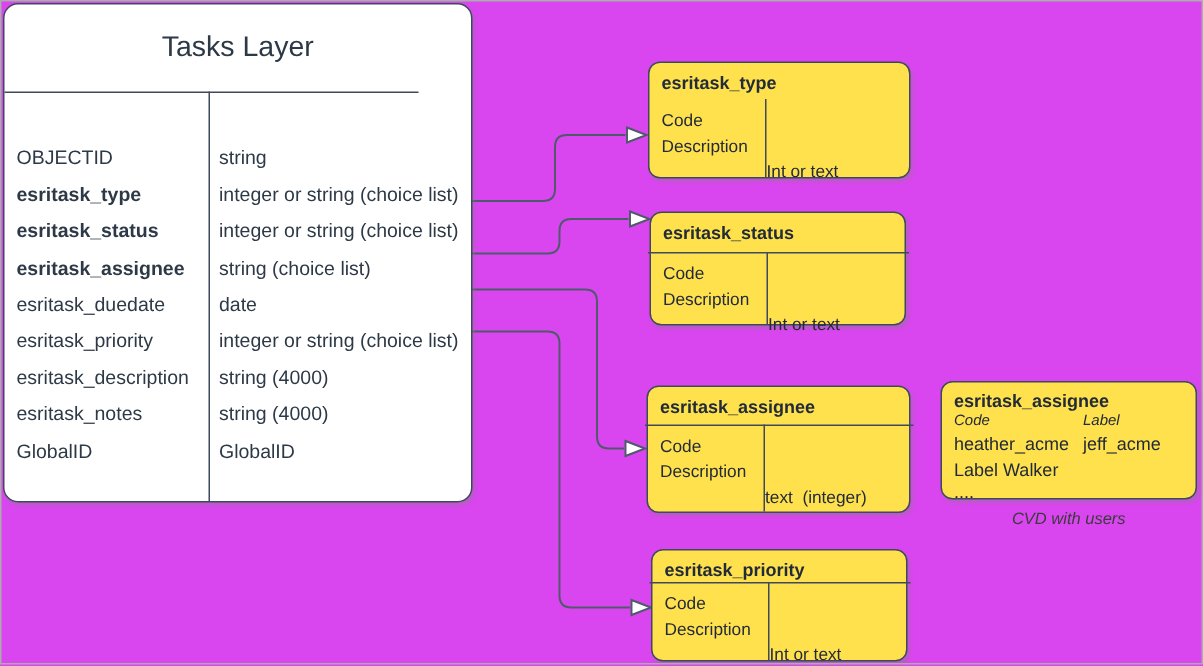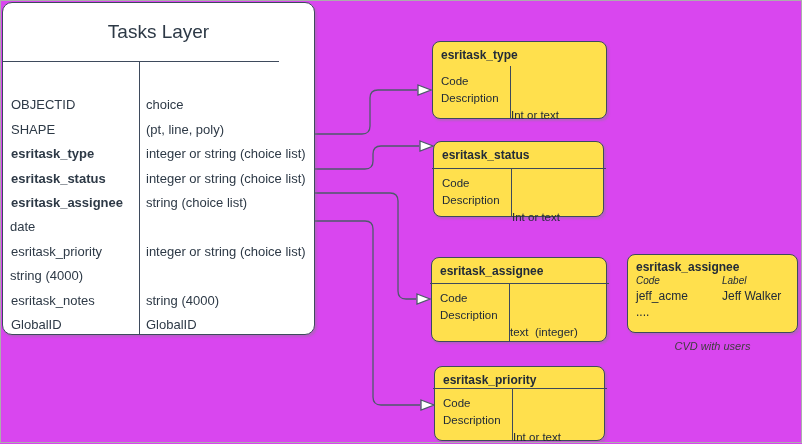--- a/index.html
+++ b/index.html
@@ -85,46 +85,44 @@
     </g>
   </svg>
 
   <div class="tasks-table">
     <div class="tasks-title">Tasks Layer</div>
     <div class="tasks-hdiv"></div>
     <div class="tasks-vdiv"></div>
     <div class="tasks-rows">
       <div class="trow">
           <span class="fname">OBJECTID</span>
-          <span class="ftype">choice</span>
-        </div>
-      <div class="trow">
-          <span class="fname">SHAPE</span>
-          <span class="ftype">(pt, line, poly)</span>
+          <span class="ftype">string</span>
         </div>
       <div class="trow bold">
           <span class="fname">esritask_type</span>
           <span class="ftype">integer or string (choice list)</span>
         </div>
       <div class="trow bold">
           <span class="fname">esritask_status</span>
           <span class="ftype">integer or string (choice list)</span>
         </div>
       <div class="trow bold">
           <span class="fname">esritask_assignee</span>
           <span class="ftype">string (choice list)</span>
         </div>
       <div class="trow">
+          <span class="fname">esritask_duedate</span>
           <span class="ftype">date</span>
         </div>
       <div class="trow">
           <span class="fname">esritask_priority</span>
           <span class="ftype">integer or string (choice list)</span>
         </div>
       <div class="trow">
+          <span class="fname">esritask_description</span>
           <span class="ftype">string (4000)</span>
         </div>
       <div class="trow">
           <span class="fname">esritask_notes</span>
           <span class="ftype">string (4000)</span>
         </div>
       <div class="trow">
           <span class="fname">GlobalID</span>
           <span class="ftype">GlobalID</span>
         </div>
@@ -192,21 +190,22 @@
         
       </div>
     </div>
   </div>
 
   <div class="cvd-box">
     <div class="cvd-title">esritask_assignee</div>
     <div class="cvd-grid">
       <div class="cvd-head">Code</div>
       <div class="cvd-head">Label</div>
+      <div class="cvd-cell">heather_acme</div>
       <div class="cvd-cell">jeff_acme</div>
-      <div class="cvd-cell">Jeff Walker</div>
+      <div class="cvd-cell">Label Walker</div>
     </div>
     <div class="cvd-more">....</div>
   </div>
   <div class="cvd-caption">CVD with users</div>
 
   <div class="frame"></div>
 </div>
 
 </body></html>

